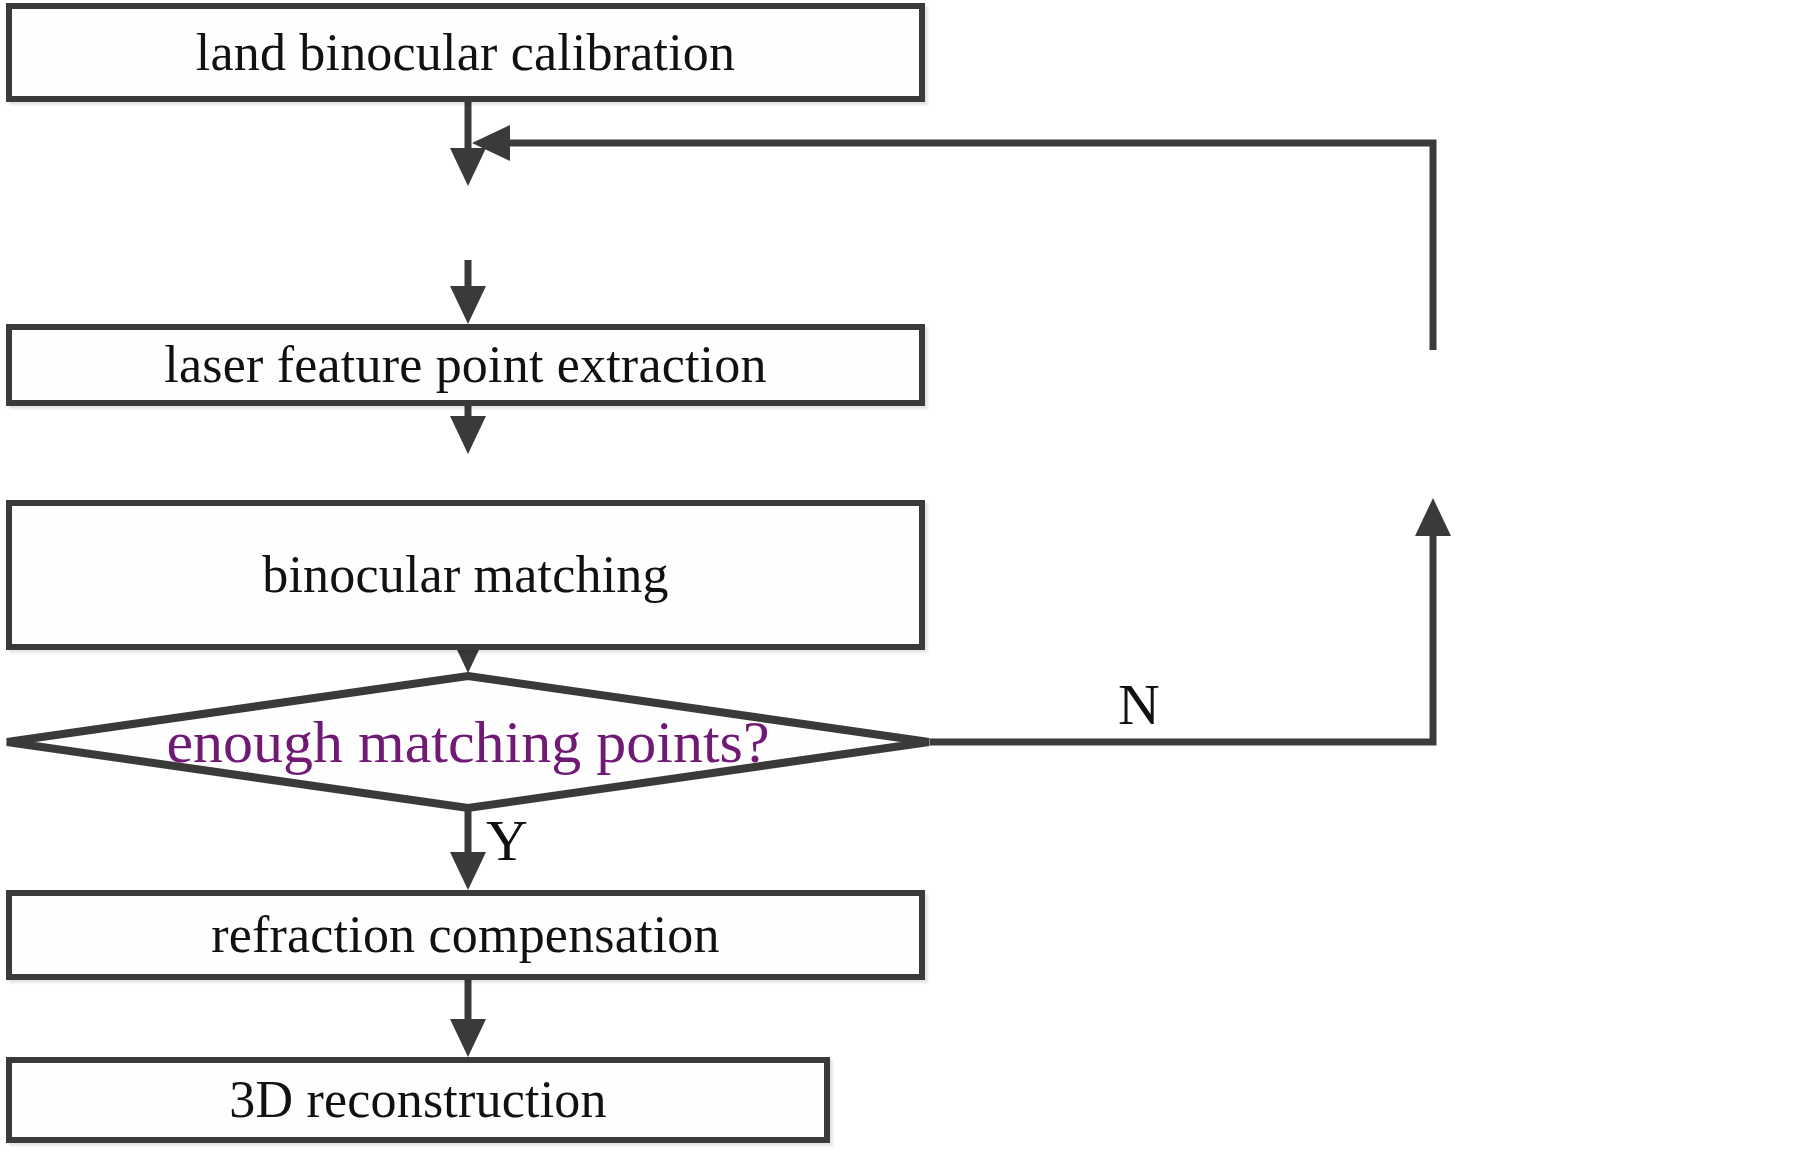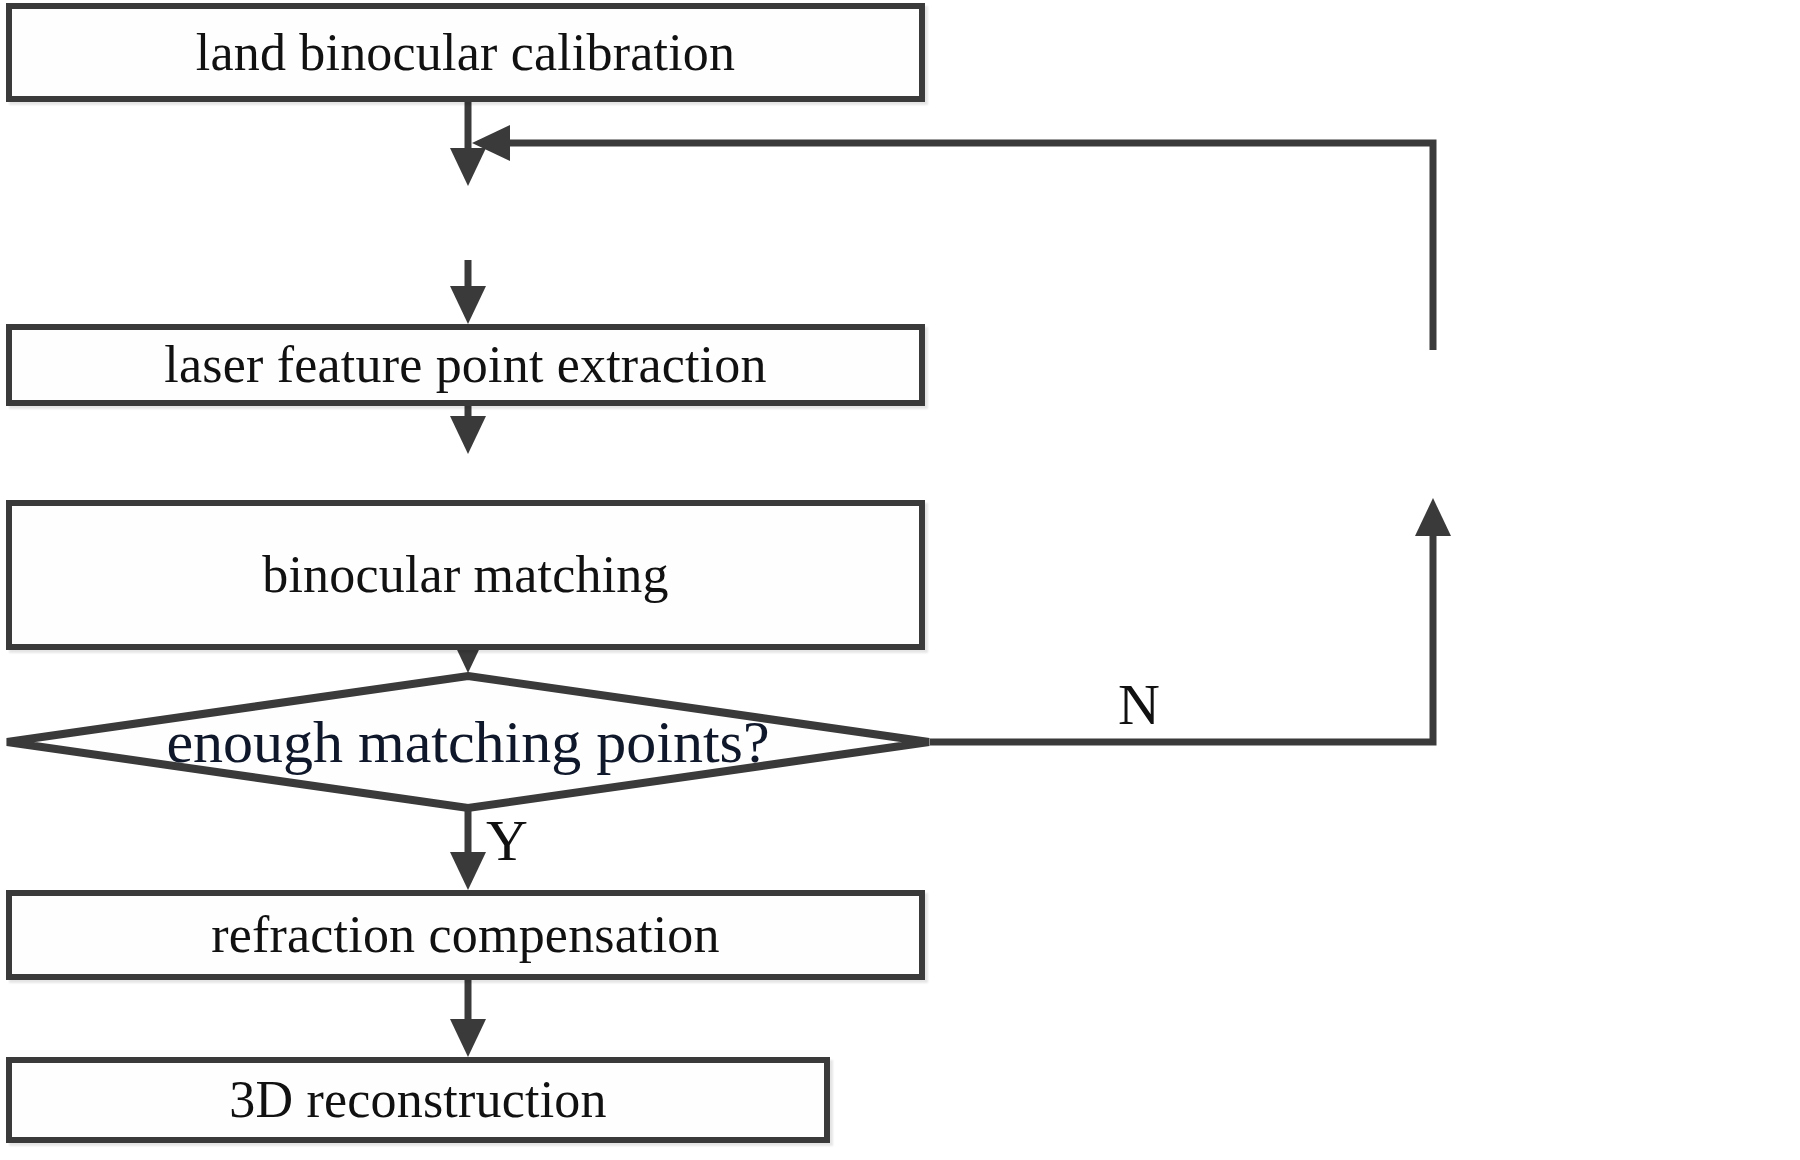--- a/index.html
+++ b/index.html
@@ -42,21 +42,21 @@
   .diamond-label {
     position: absolute;
     left: 0;
     top: 0;
     width: 100%;
     height: 100%;
     display: flex;
     align-items: center;
     justify-content: center;
     font-size: 60px;
-    color: #0f172a;
+    color: #701a75;
     white-space: nowrap;
     pointer-events: none;
   }
   .edge-label {
     position: absolute;
     font-size: 58px;
     color: #111111;
     line-height: 1;
   }
   #wires {

